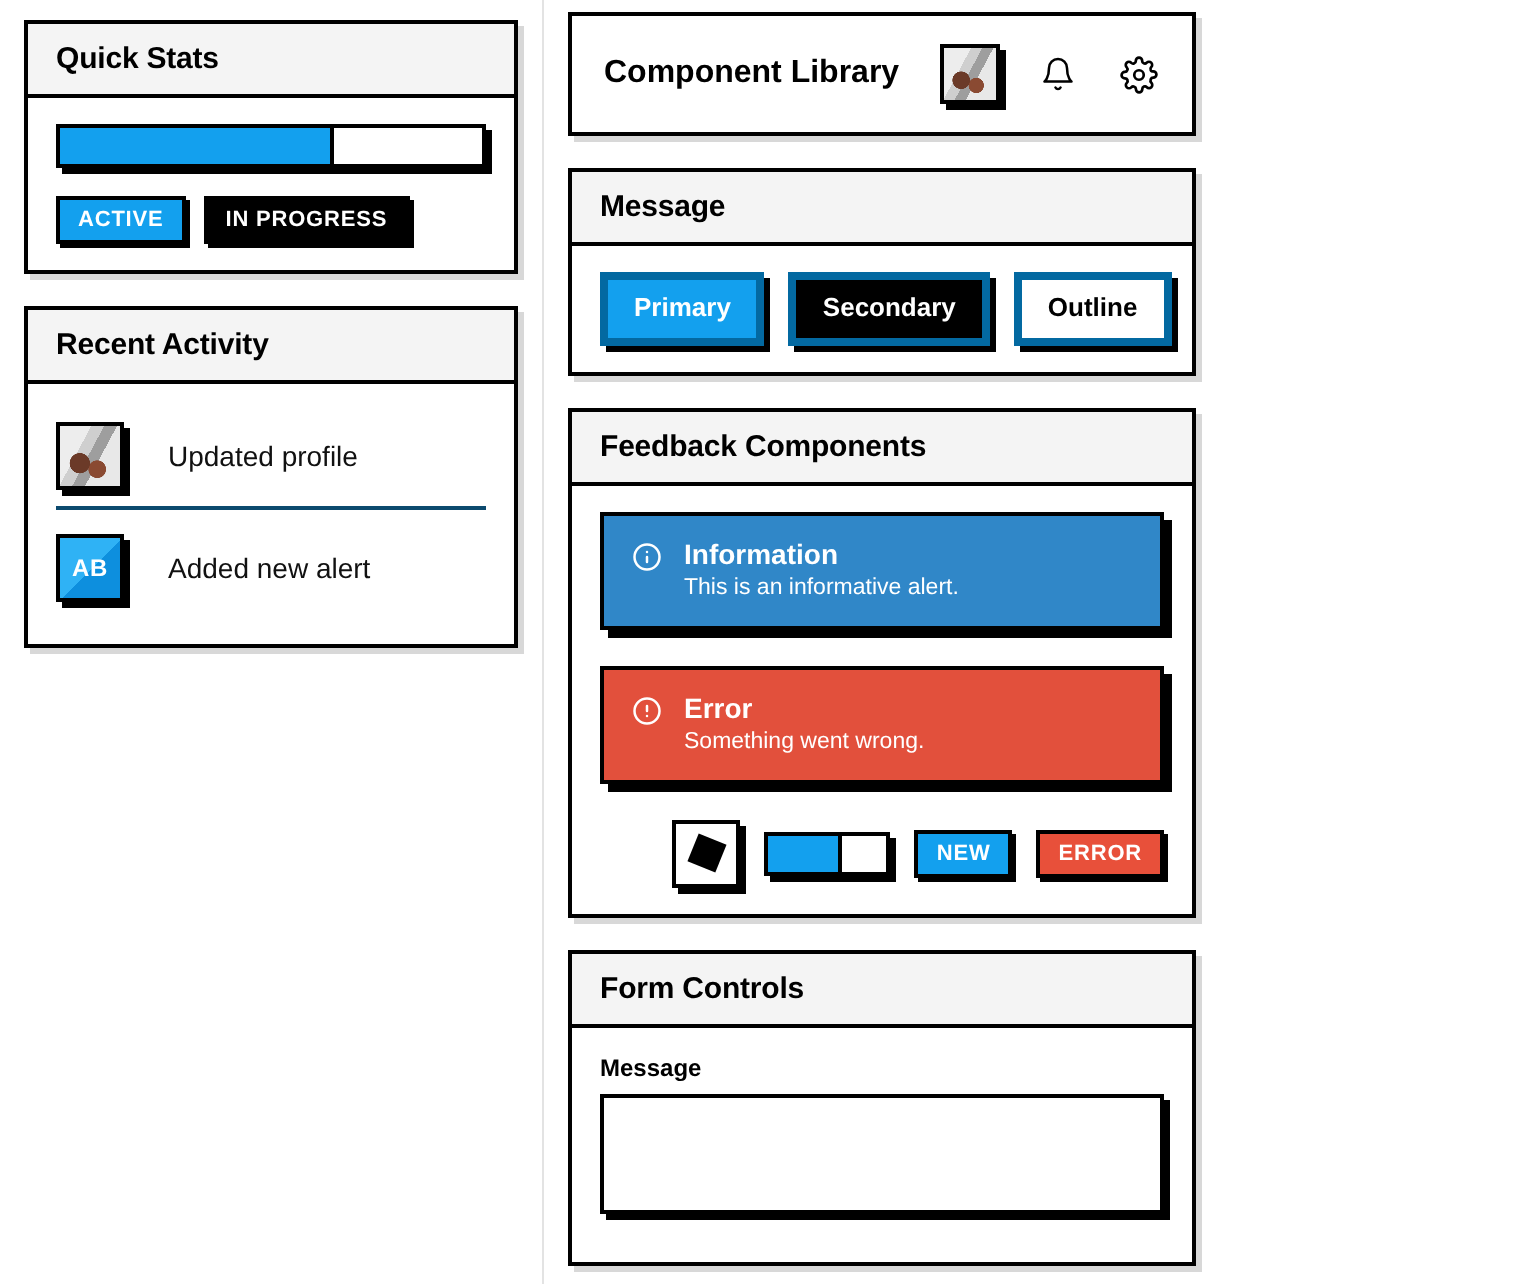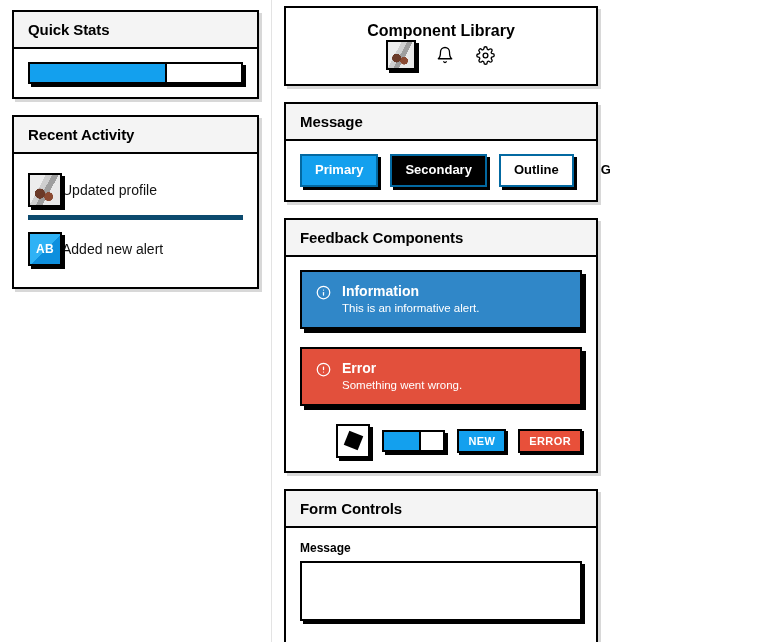--- a/index.html
+++ b/index.html
@@ -88,24 +88,24 @@
   }
   .badge-active { background: #13A0EE; color: #ffffff; }
   .badge-progress { background: #000000; color: #ffffff; }
   .badge-new { background: #13A0EE; color: #ffffff; }
   .badge-error { background: #E8503A; color: #ffffff; }
 
   
   .activity-item {
     display: flex;
     align-items: center;
-    gap: 0;
+    gap: 22px;
     padding: 6px 0 8px 0;
   }
-  .activity-item + .activity-item { border-top: 5px solid #0c4a6e; padding-top: 12px; }
+  .activity-item + .activity-item { border-top: 2px solid #0c4a6e; padding-top: 12px; }
   .activity-text { font-size: 14px; color: #111111; }
 
   .avatar-sq {
     width: 34px; height: 34px;
     flex: 0 0 34px;
     border: 2px solid #000000;
     box-shadow: 3px 3px 0 0 #000000;
     overflow: hidden;
     position: relative;
     background: #b9b9b9;
@@ -126,21 +126,20 @@
     justify-content: center;
     letter-spacing: 0.3px;
   }
 
   
   .topbar {
     display: flex;
     align-items: center;
     justify-content: space-between;
     padding: 14px 16px;
-    flex-direction: column;
   }
   .topbar-title { font-size: 16px; font-weight: bold; color: #000000; }
   .topbar-right { display: flex; align-items: center; gap: 18px; }
   .topbar-avatar {
     width: 30px; height: 30px;
     border: 2px solid #000000;
     box-shadow: 3px 3px 0 0 #000000;
     overflow: hidden;
   }
   .icon-btn {
@@ -150,21 +149,21 @@
   }
   .icon-btn svg { display: block; }
 
   
   .btn-row { display: flex; align-items: center; gap: 12px; flex-wrap: nowrap; }
   .btn {
     font-family: "Liberation Sans", sans-serif;
     font-size: 13px;
     font-weight: bold;
     padding: 7px 13px;
-    border: 2px solid #0369a1;
+    border: 4px solid #0369a1;
     box-shadow: 3px 3px 0 0 #000000;
     white-space: nowrap;
     line-height: 1.15;
     cursor: pointer;
   }
   .btn-primary { background: #13A0EE; color: #ffffff; }
   .btn-secondary { background: #000000; color: #ffffff; }
   .btn-outline { background: #ffffff; color: #000000; }
   .btn-danger { background: #E8503A; color: #ffffff; }
   .btn-ghost {
@@ -243,20 +242,24 @@
 
   <aside class="sidebar">
 
     <section class="card">
       <div class="card-header">
         <div class="card-title">Quick Stats</div>
       </div>
       <div class="card-body">
         <div class="progress">
           <div class="progress-fill" id="qs-fill" style="width: 65%;"></div>
+        </div>
+        <div class="badge-row">
+          <span class="badge badge-active">ACTIVE</span>
+          <span class="badge badge-progress">IN PROGRESS</span>
         </div>
       </div>
     </section>
 
     <section class="card">
       <div class="card-header">
         <div class="card-title">Recent Activity</div>
       </div>
       <div class="card-body">
 

